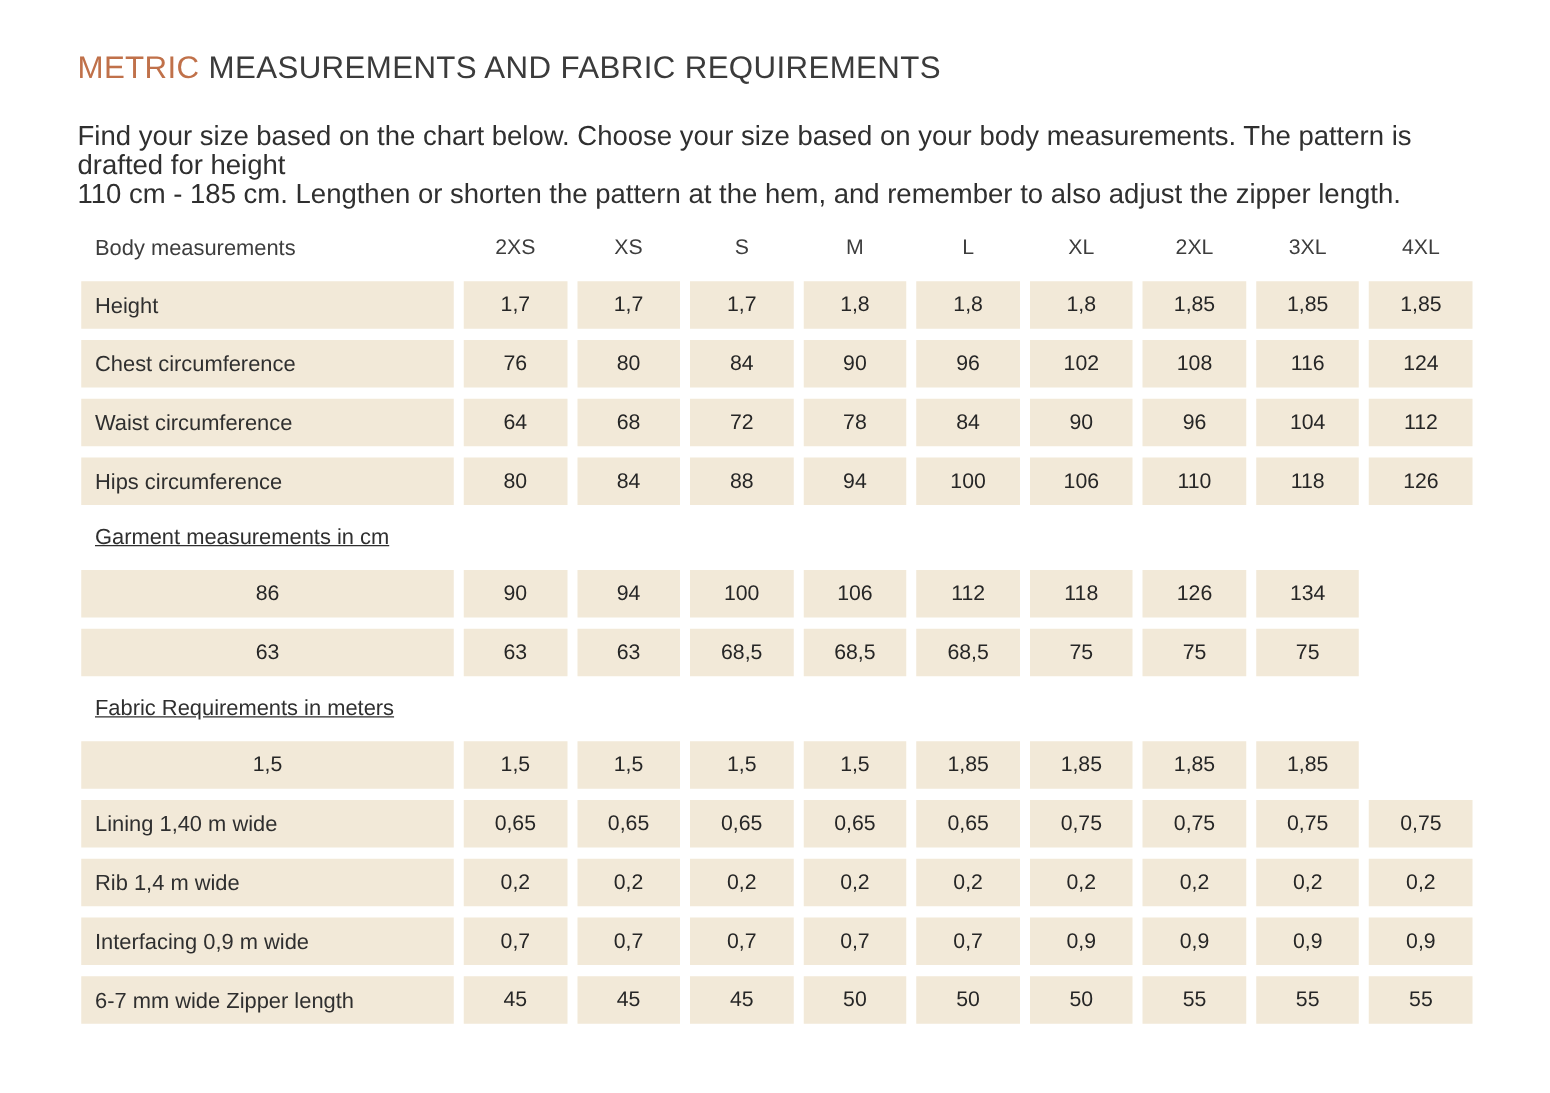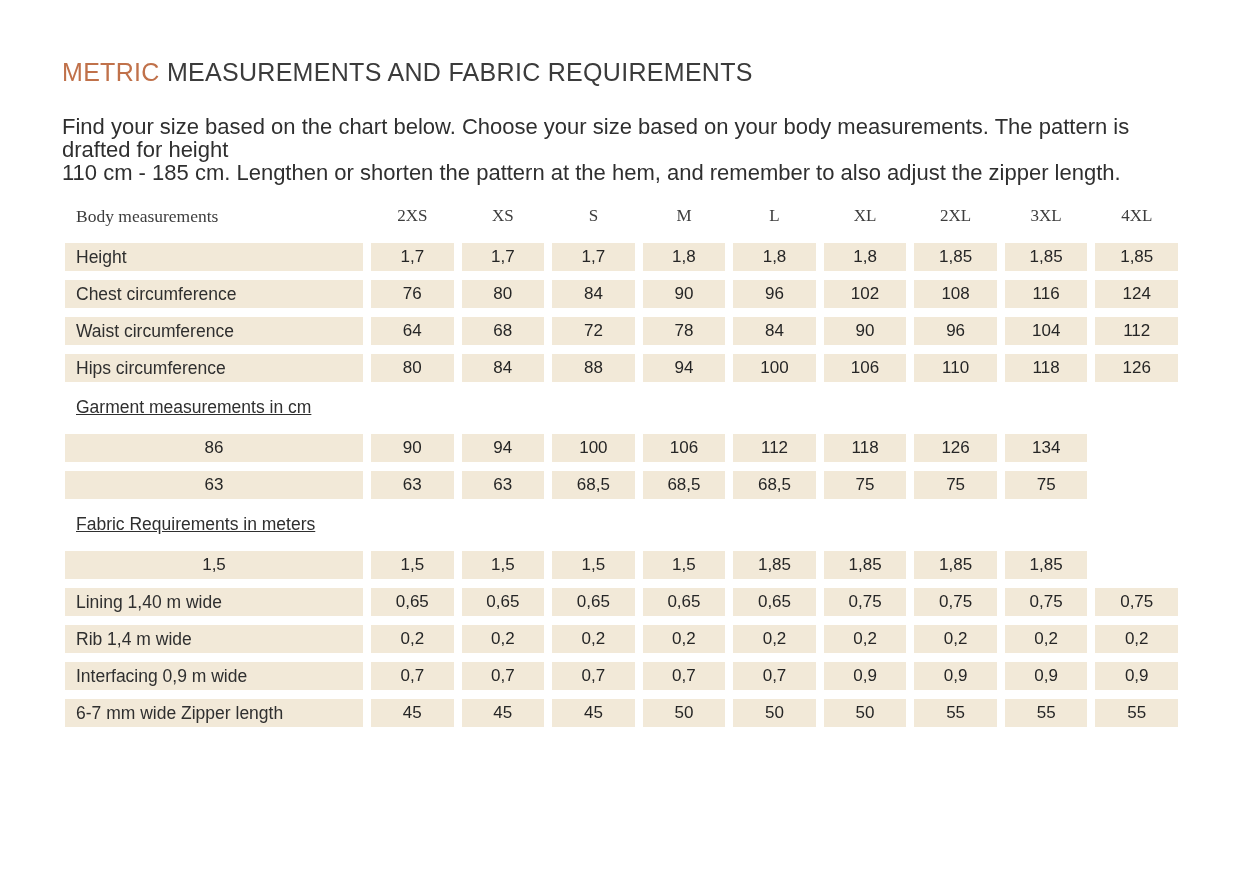--- a/index.html
+++ b/index.html
@@ -6,21 +6,21 @@
     margin: 0;
     padding: 0;
     background: #ffffff;
     font-family: "Liberation Sans", sans-serif;
     color: #2e2e2e;
   }
   .page {
     width: 1240px;
     height: 874px;
     box-sizing: border-box;
-    padding: 58px 62px 0 62px;
+    padding: 40px 62px 0 62px;
     background: #ffffff;
     overflow: hidden;
   }
   .title {
     font-size: 25px;
     font-weight: 400;
     letter-spacing: 0.3px;
     color: #3b3b3b;
     margin: 0 0 7px 0;
     white-space: nowrap;
@@ -34,27 +34,26 @@
   }
   .size-table {
     margin-top: 17px;
     margin-left: 3px;
     width: 1113px;
   }
   .trow {
     display: grid;
     grid-template-columns: 298px repeat(9, 1fr);
     column-gap: 8px;
-    height: 28px;
+    height: 38px;
     margin-bottom: 9px;
   }
   .trow.header-row {
     height: 30px;
     margin-bottom: 12px;
-    font-family: Liberation Serif, serif;
   }
   .cell {
     display: flex;
     align-items: center;
     font-size: 17px;
     color: #262626;
   }
   .label-cell {
     justify-content: flex-start;
     padding-left: 11px;

